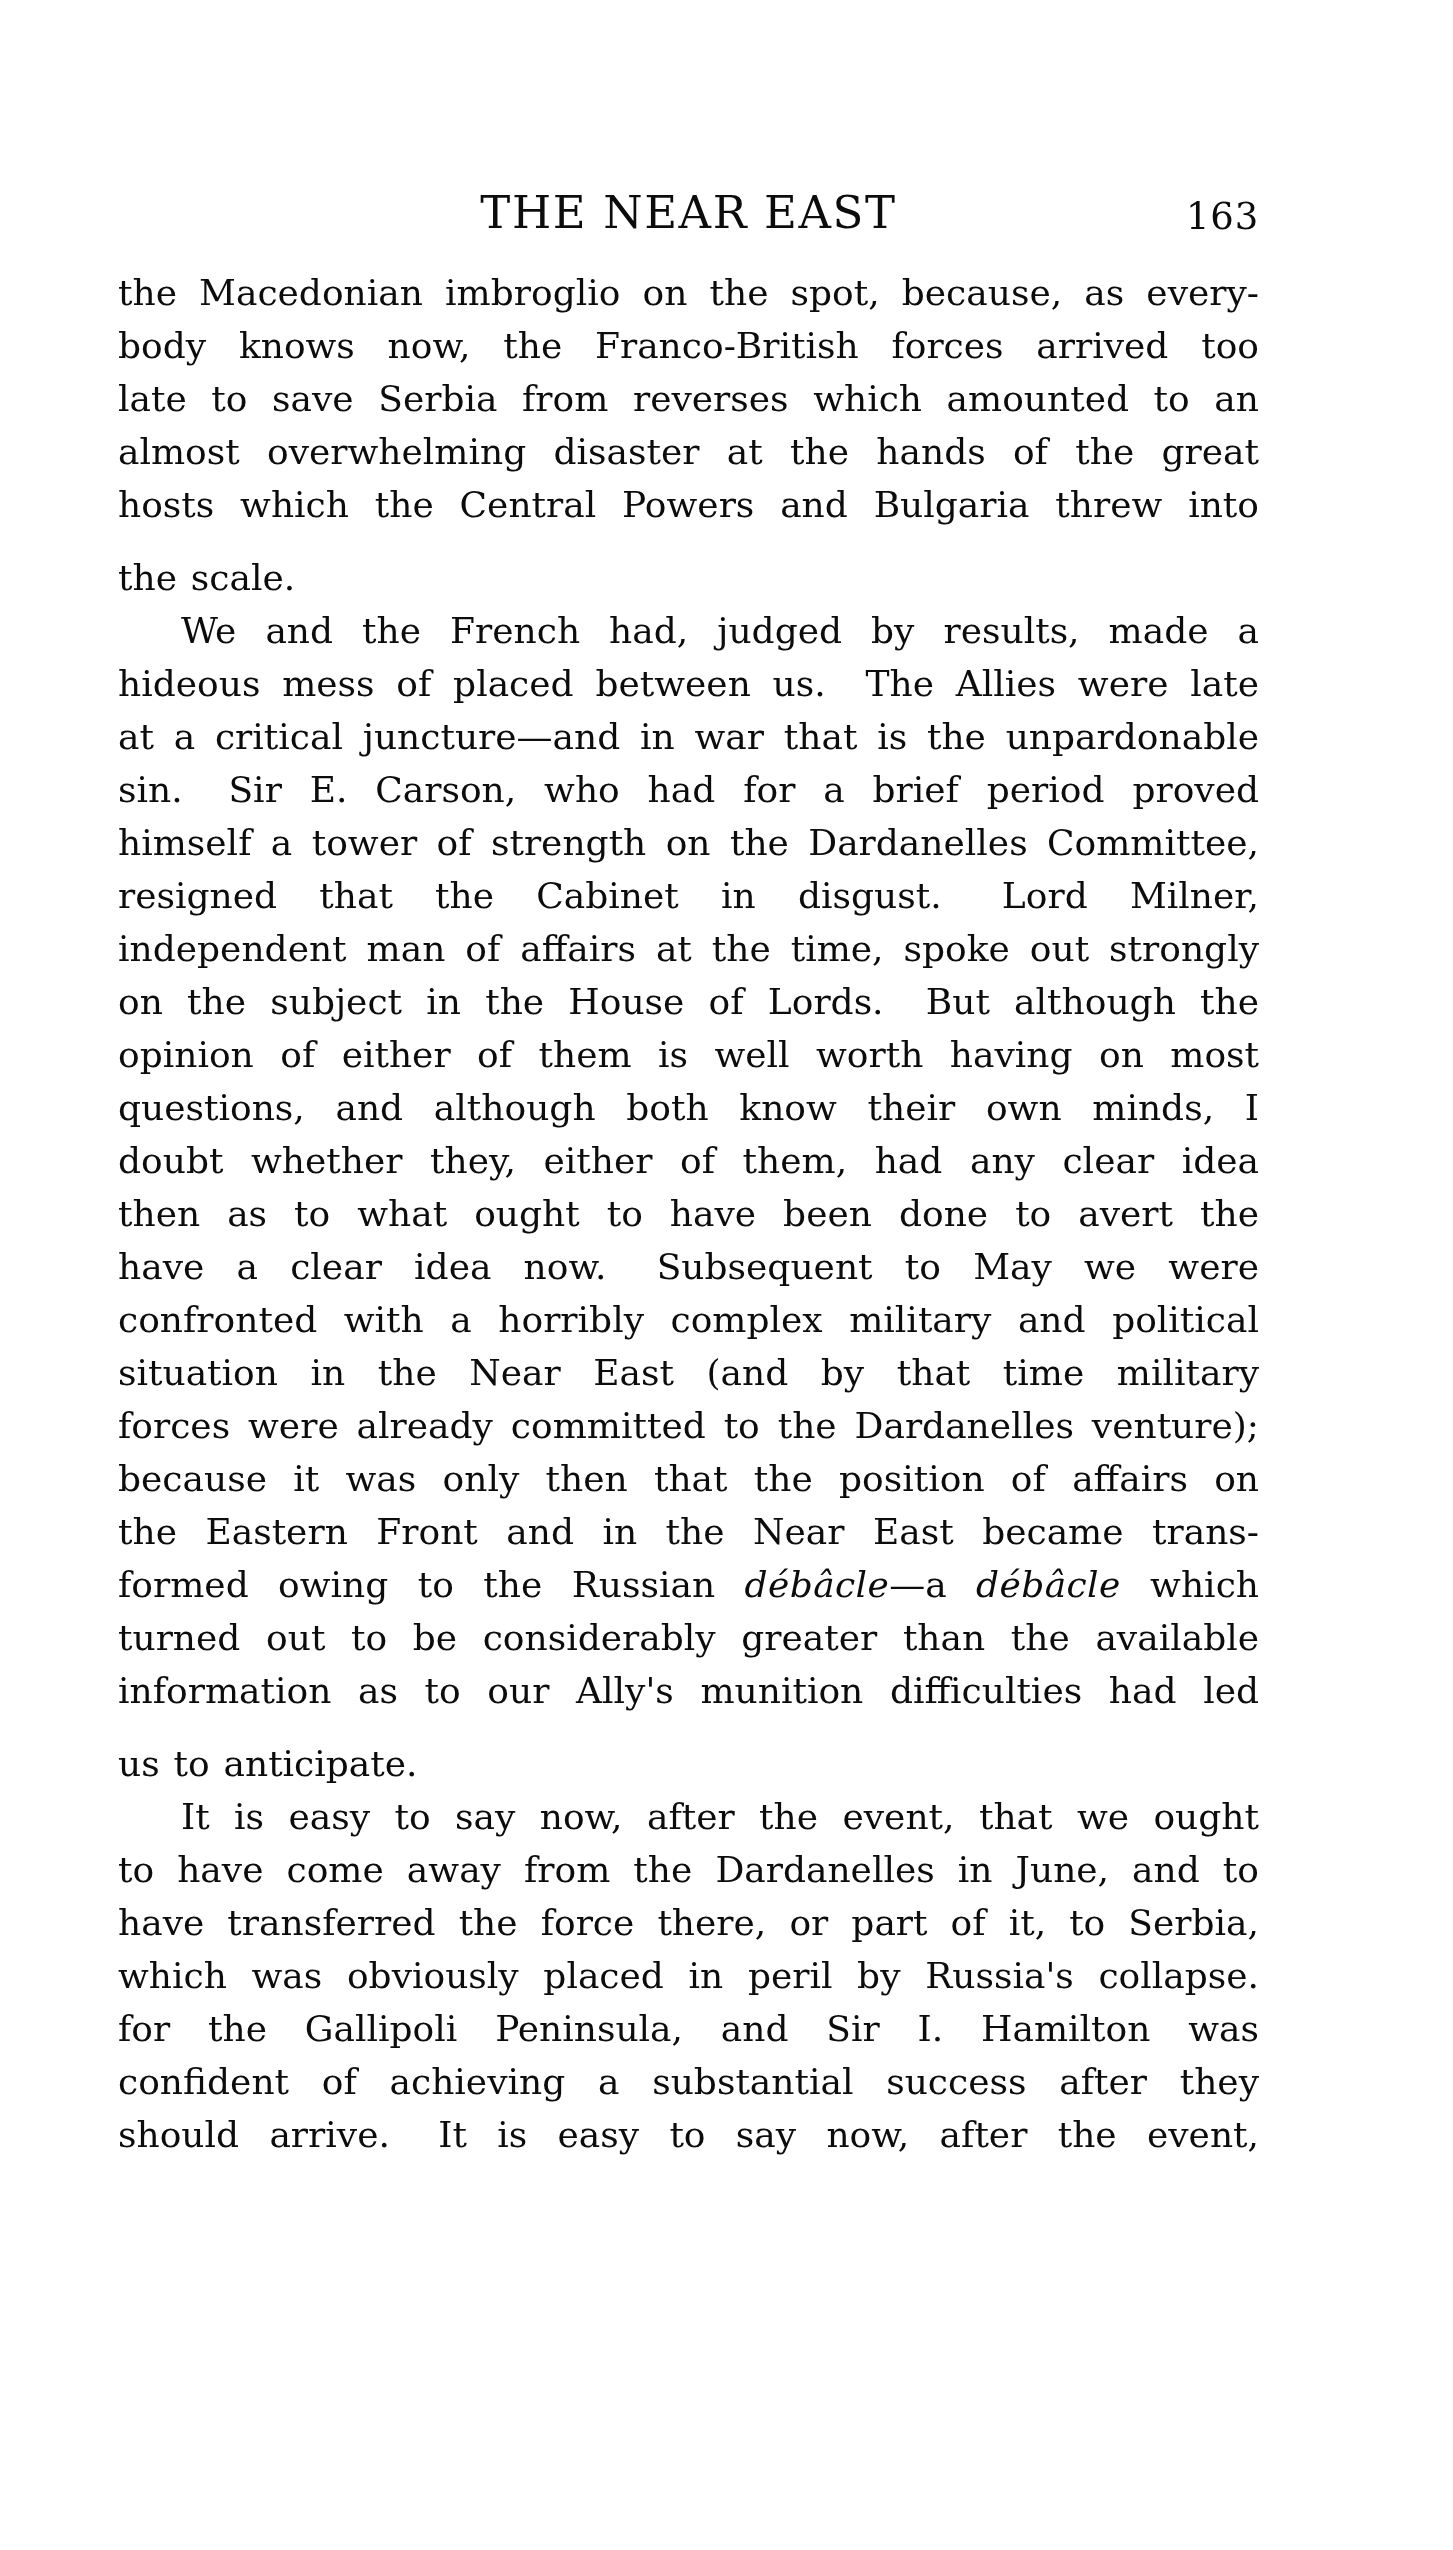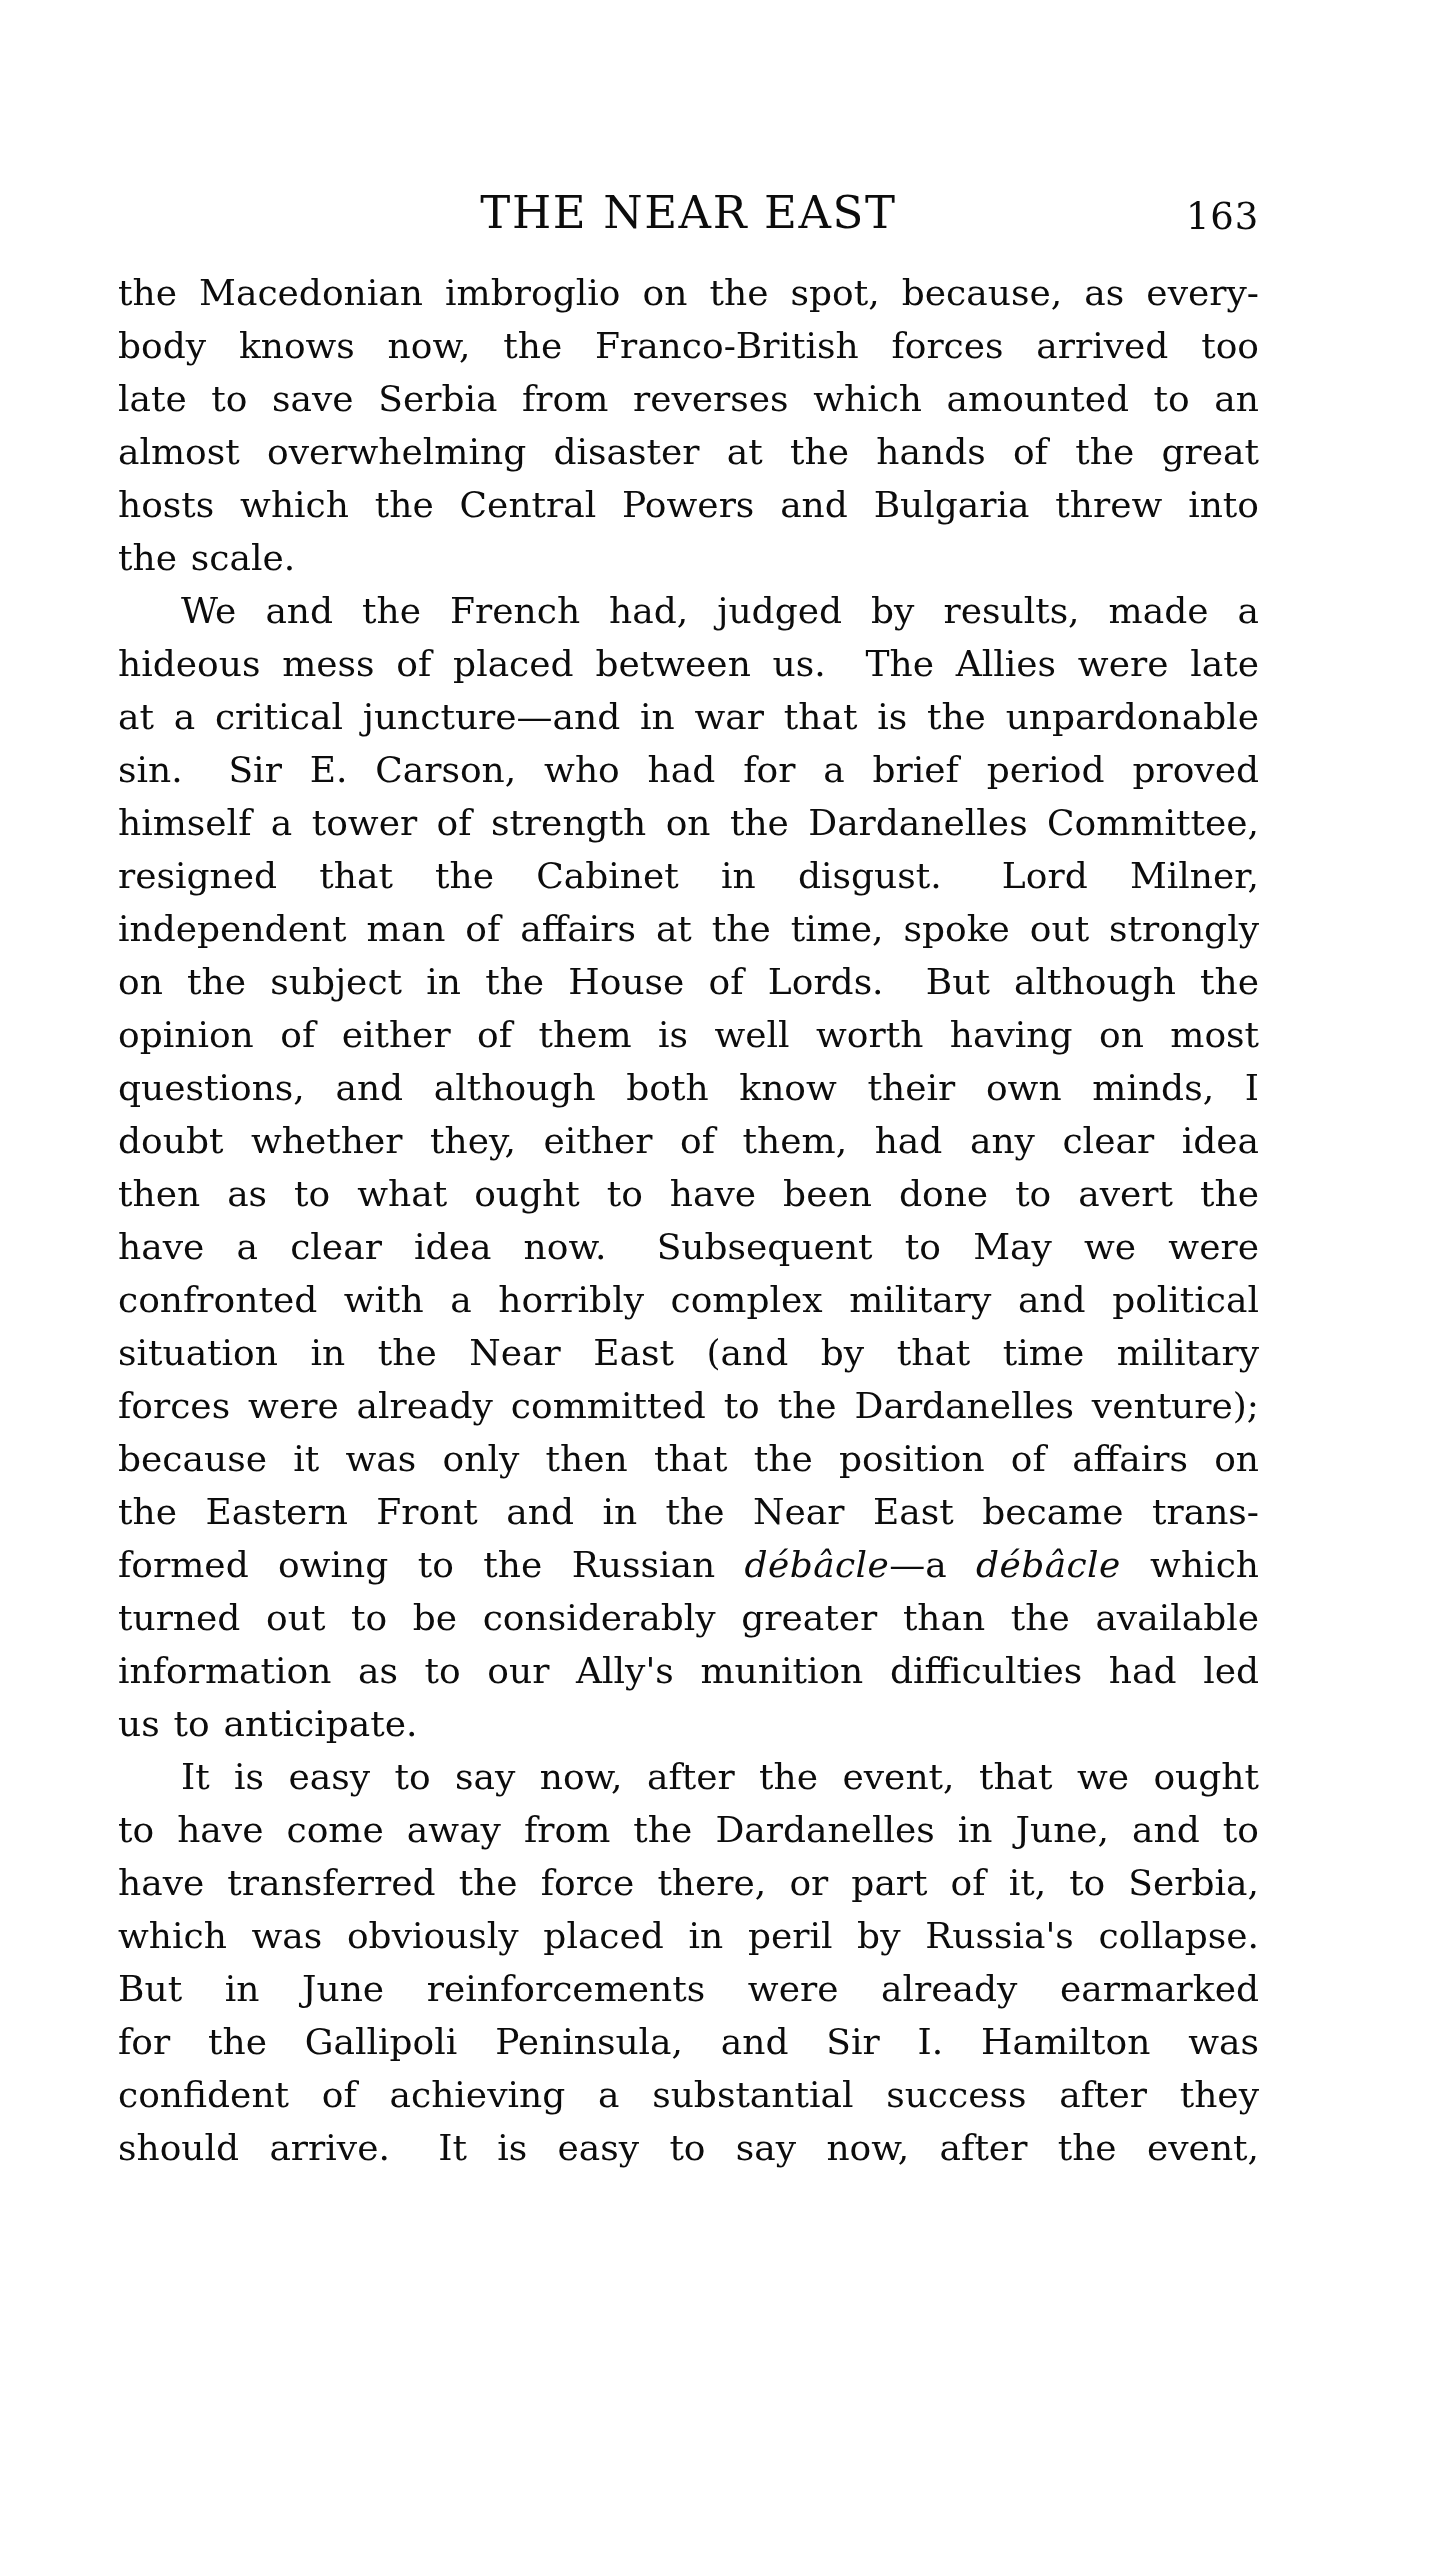--- a/index.html
+++ b/index.html
@@ -47,21 +47,21 @@
     font-size: 36px;
     line-height: 53px;
     word-spacing: 2.4px;
   }
   .para { margin: 0; padding: 0; }
   .line {
     text-align: justify;
     text-align-last: justify;
   }
   .line.first-indent { padding-left: 63px; }
-  .line.para-last { text-align-last: left; }
+  .line.para-last { text-align-last: left; margin-top: 20px; }
   .line em {
     letter-spacing: 0.4px;
   }
 </style>
 </head>
 <body>
 
 <div class="page">
   <header class="running-head">
     <span class="head-title">THE NEAR EAST</span>
@@ -98,20 +98,19 @@
         <div class="line"><span>formed owing to the Russian </span><em>débâcle</em><span>—a </span><em>débâcle</em><span> which</span></div>
         <div class="line">turned out to be considerably greater than the available</div>
         <div class="line">information as to our Ally's munition difficulties had led</div>
         <div class="line para-last">us to anticipate.</div>
       </div>
       <div class="para">
         <div class="line first-indent">It is easy to say now, after the event, that we ought</div>
         <div class="line">to have come away from the Dardanelles in June, and to</div>
         <div class="line">have transferred the force there, or part of it, to Serbia,</div>
         <div class="line">which was obviously placed in peril by Russia's collapse.</div>
-        <div class="line">But in June reinforcements were already earmarked</div>
         <div class="line">for the Gallipoli Peninsula, and Sir I. Hamilton was</div>
         <div class="line">confident of achieving a substantial success after they</div>
         <div class="line">should arrive.  It is easy to say now, after the event,</div>
       </div>
     </main>
 </div>
 
 
 </body></html>

